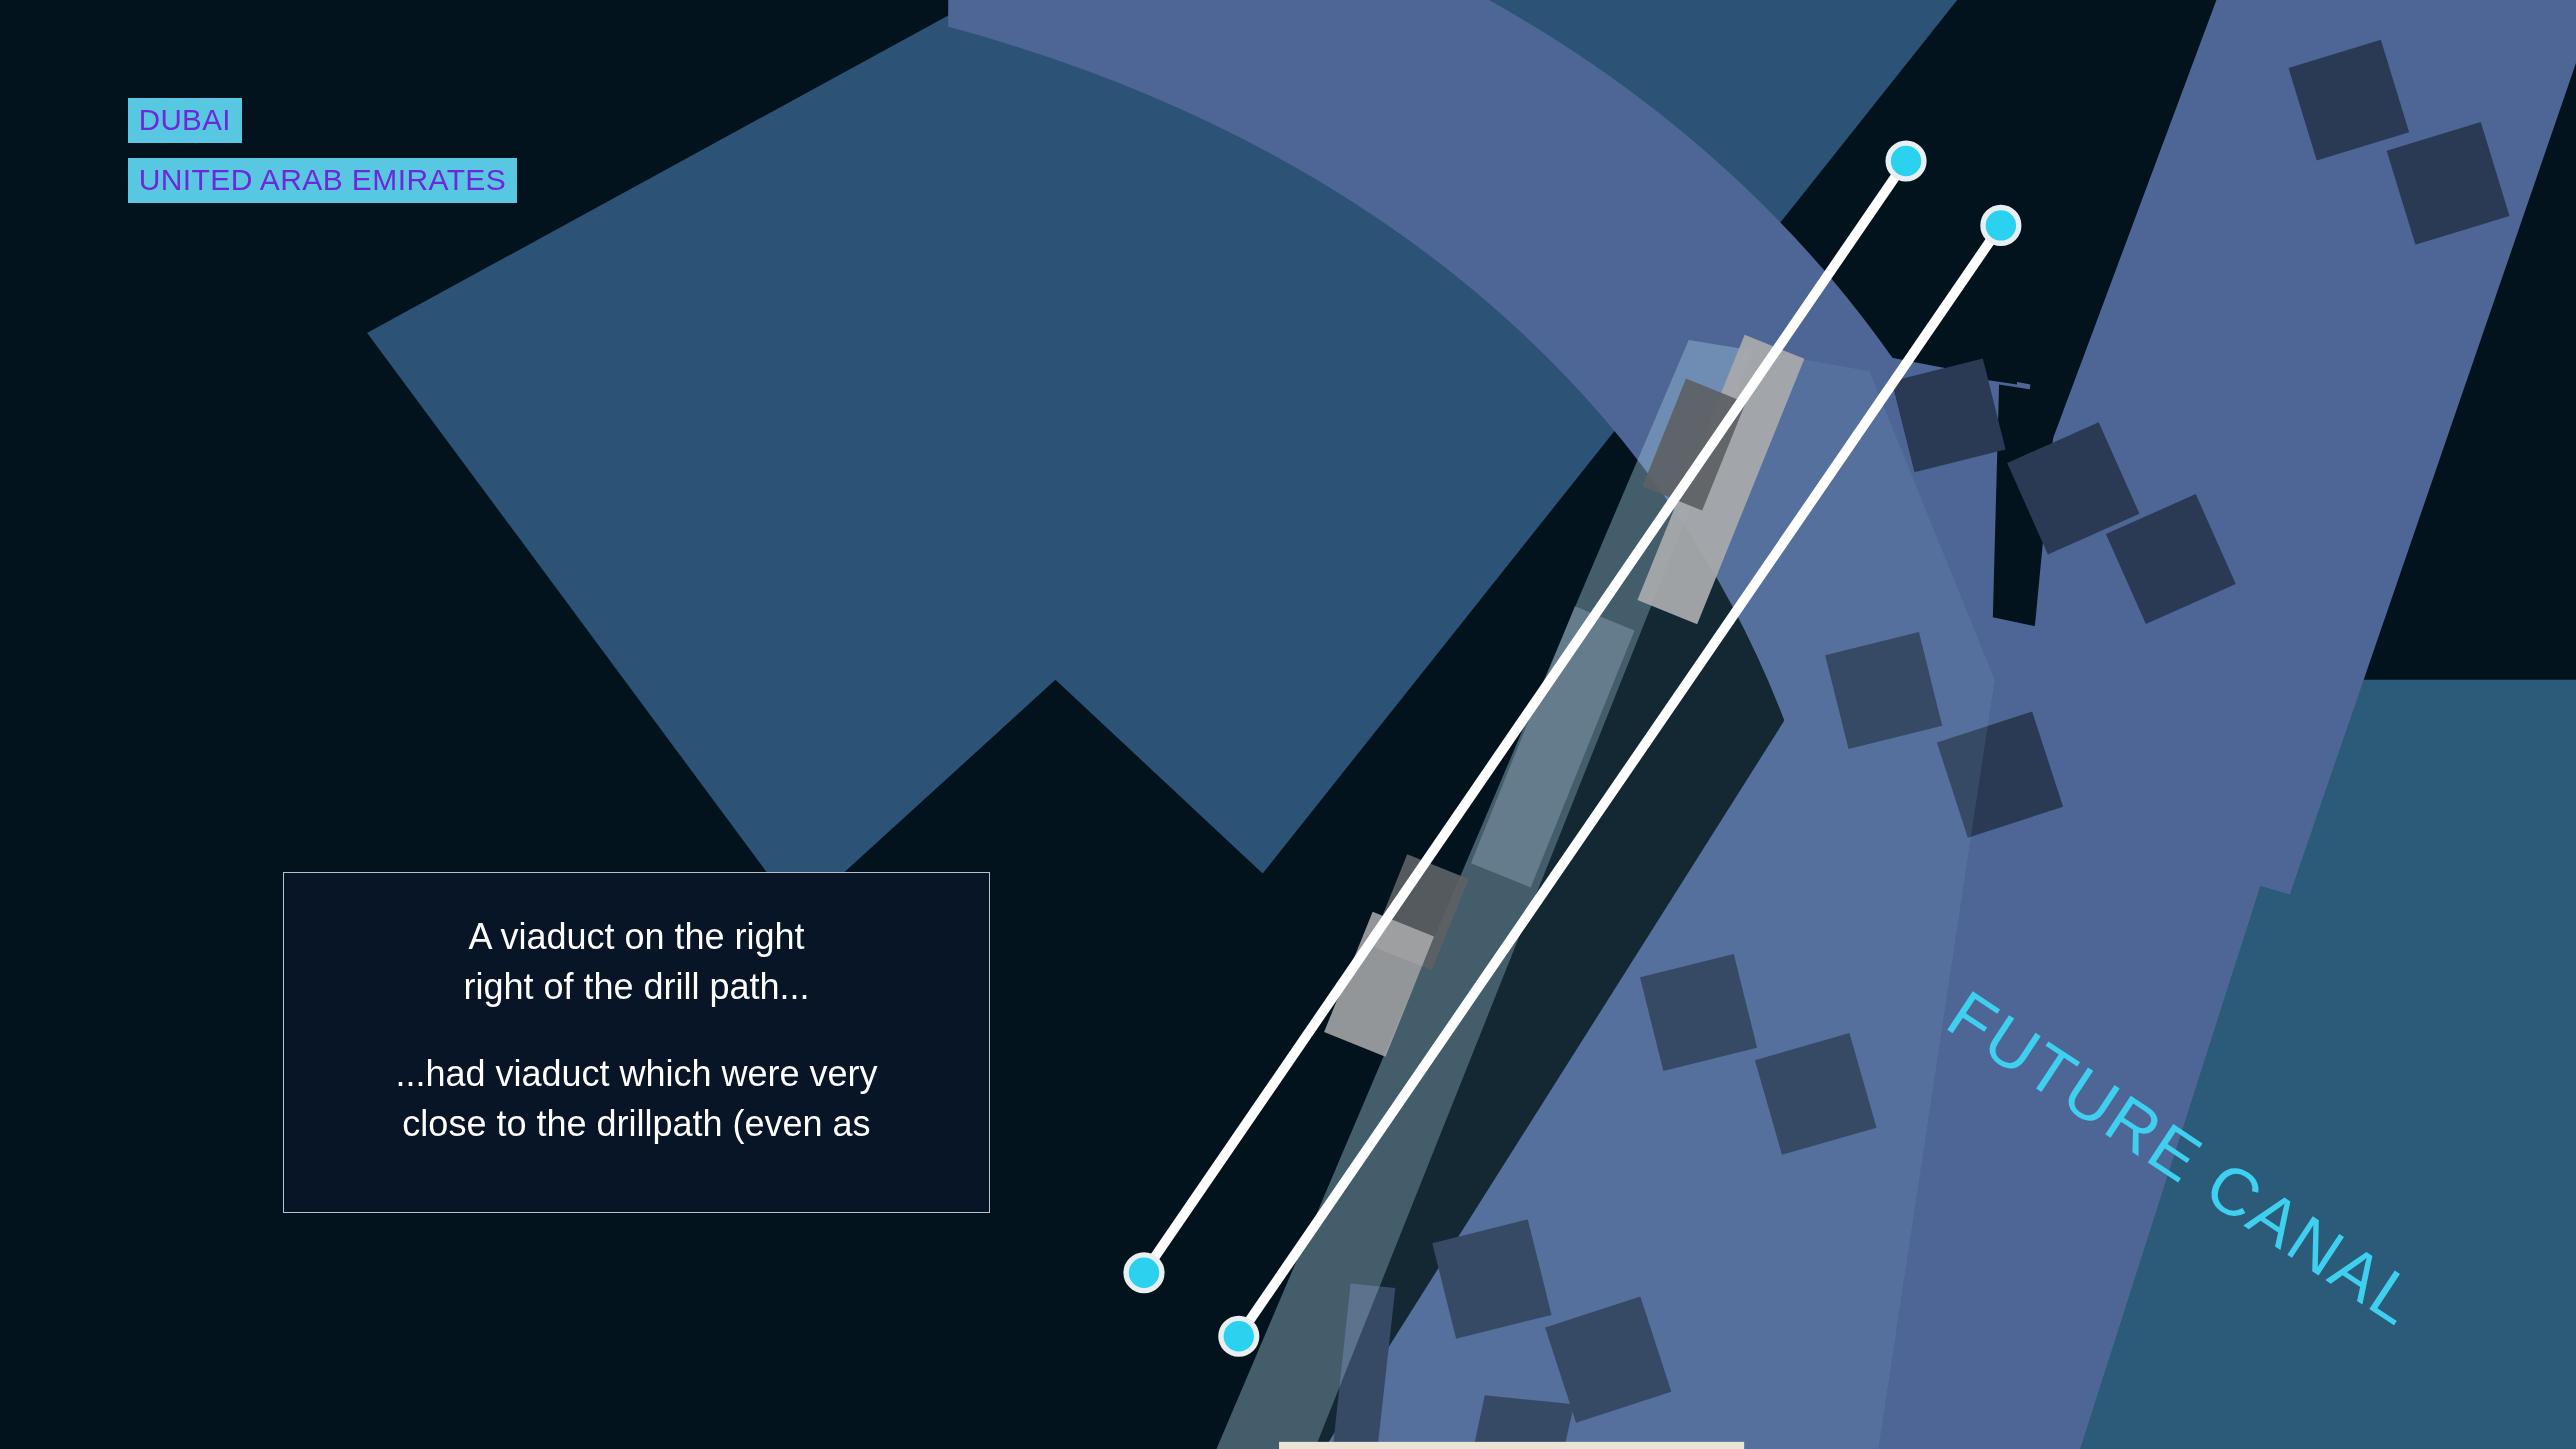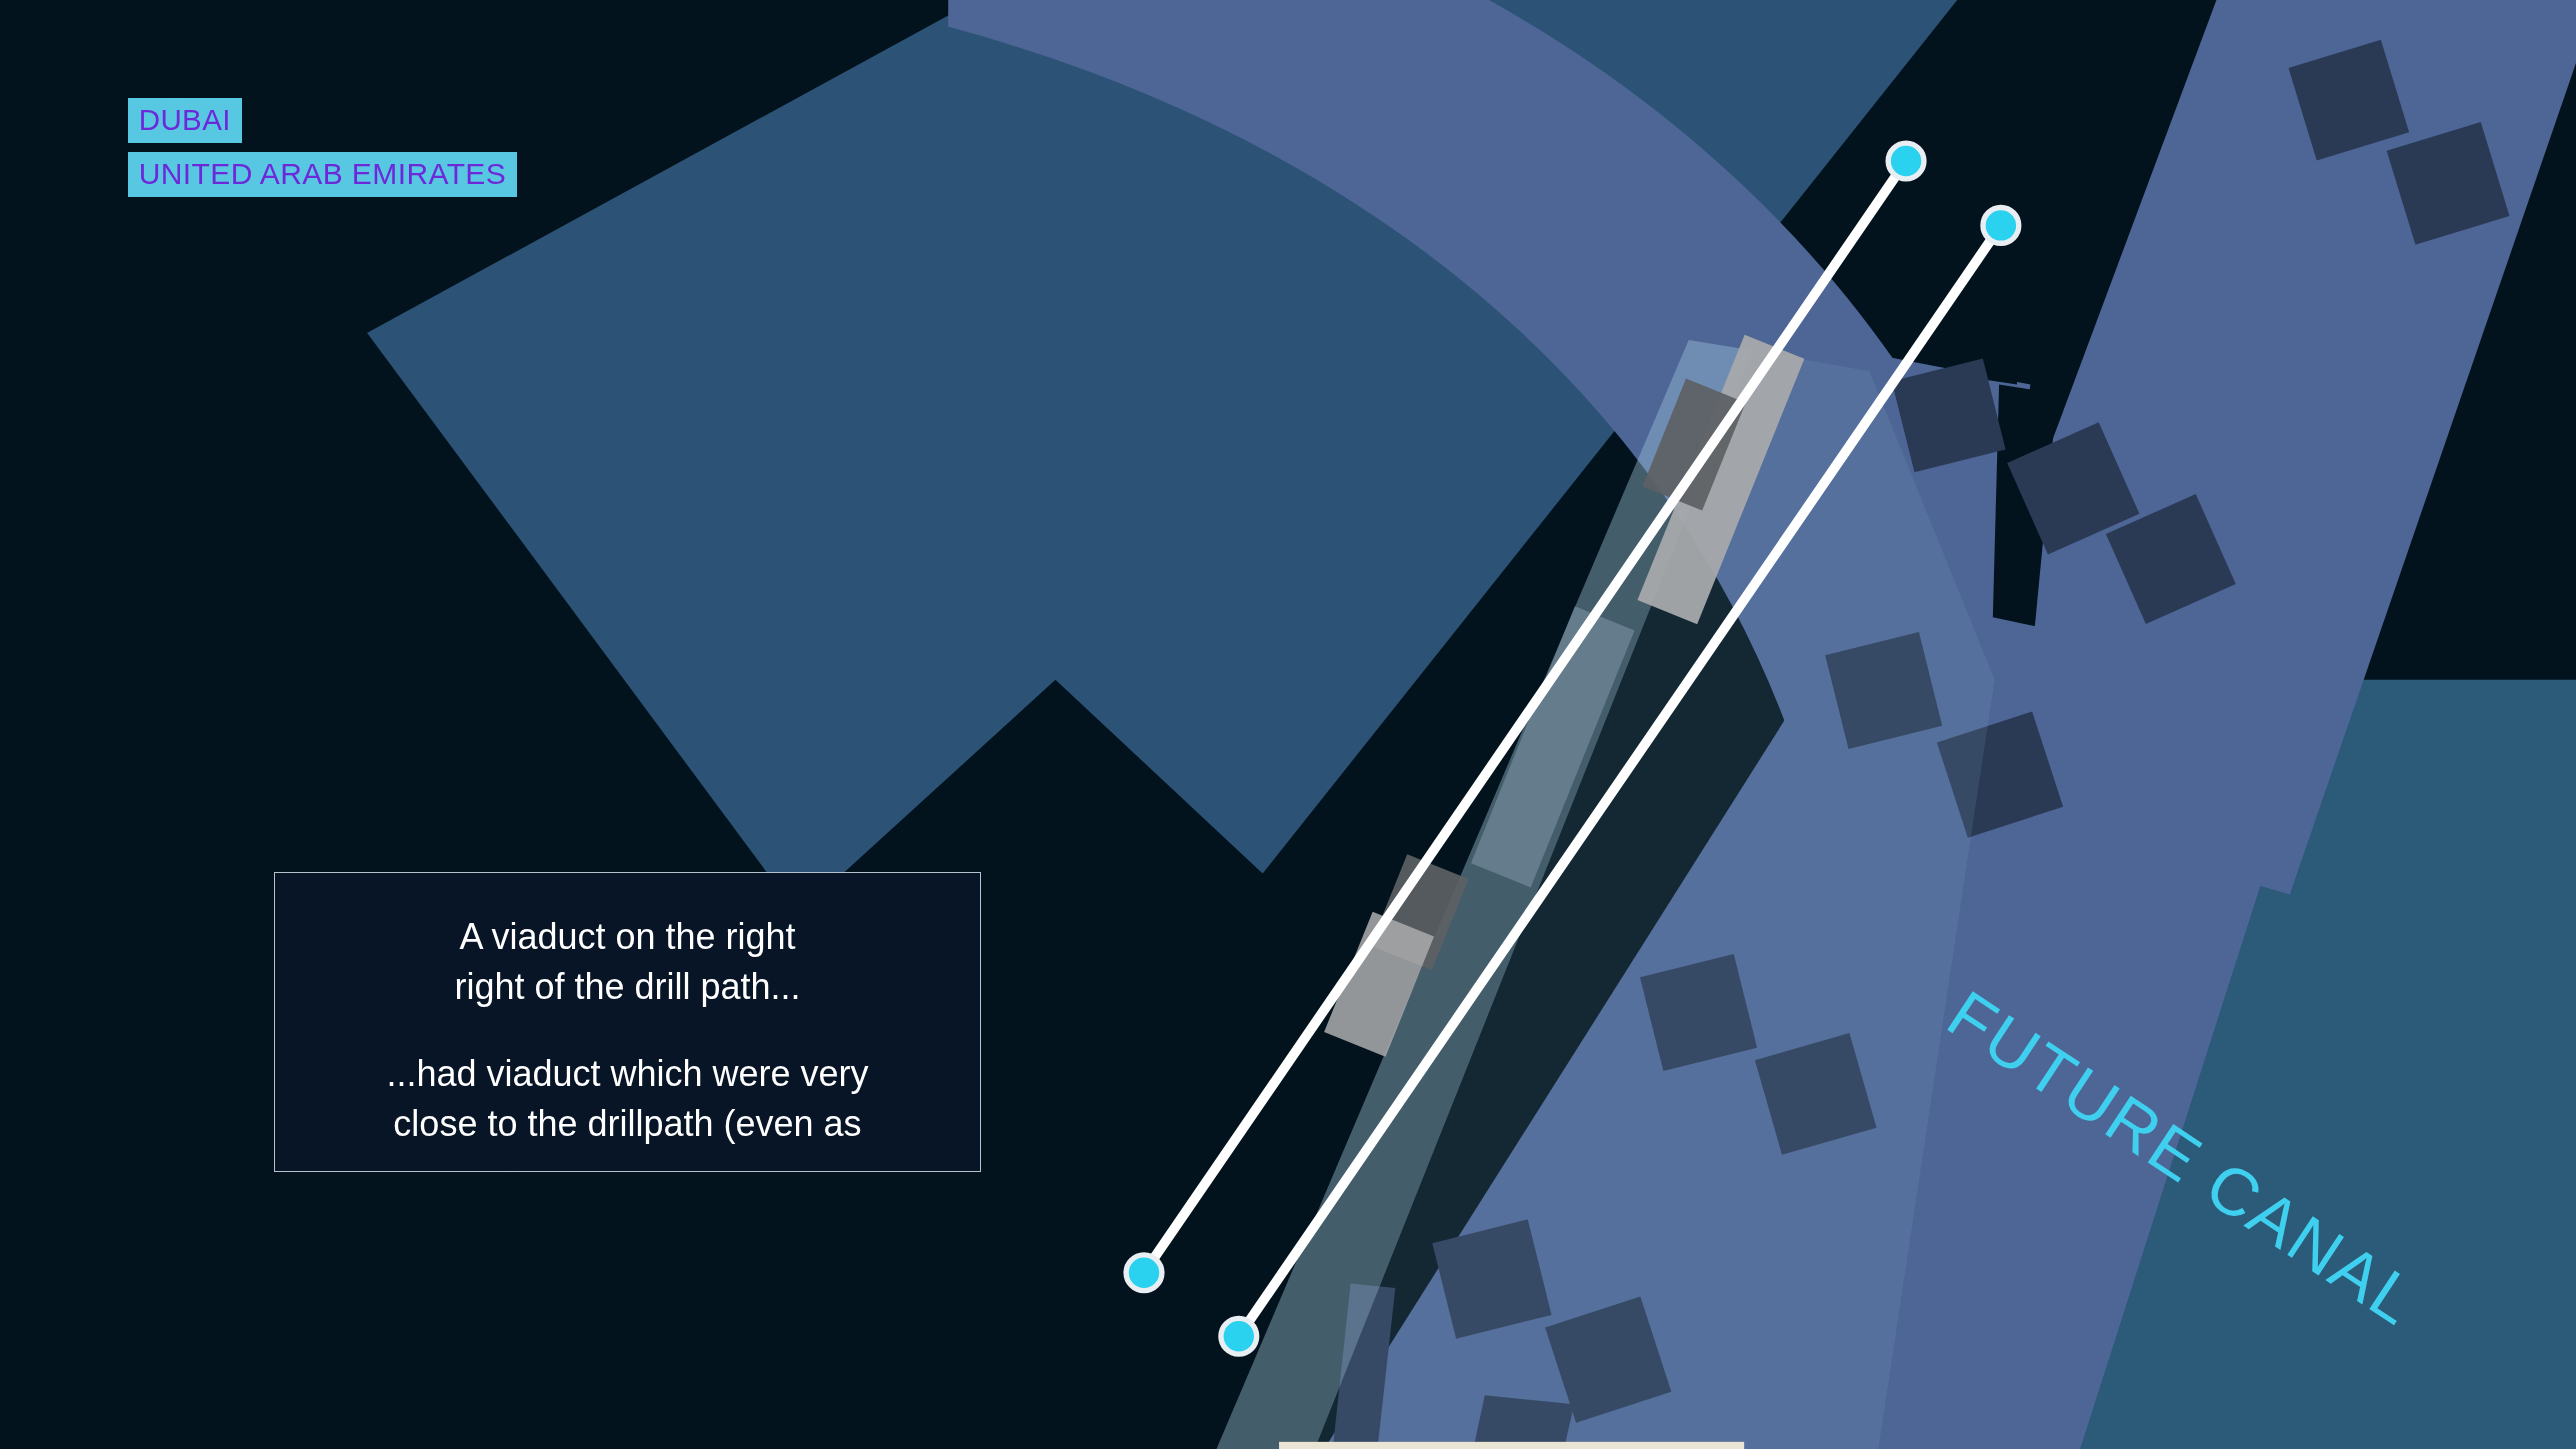--- a/index.html
+++ b/index.html
@@ -35,33 +35,33 @@
     background:#58c8e2;
     color:#6d28d9;
     font-size:29.5px;
     line-height:1;
     letter-spacing:0.4px;
     padding:7.2px 10.7px 8px 10.7px;
     white-space:nowrap;
     font-family:"Liberation Sans", sans-serif;
   }
   .place-label.secondary {
-    margin-top:9px;
+    margin-top:15px;
     font-size:30px;
     padding:7.2px 10.7px 8px 10.7px;
   }
 
   
   .caption-box {
     position:absolute;
-    left:274px; top:872px;
+    left:283px; top:872px;
     width:707px;
     background:#071526;
     border:1.8px solid #b9c3cd;
-    padding:39px 36px 22px 36px;
+    padding:39px 36px 63px 36px;
     z-index:40;
     text-align:center;
   }
   .caption-line {
     color:#ffffff;
     font-size:36px;
     line-height:1.38;
     font-family:"Liberation Sans", sans-serif;
     text-align:center;
   }

